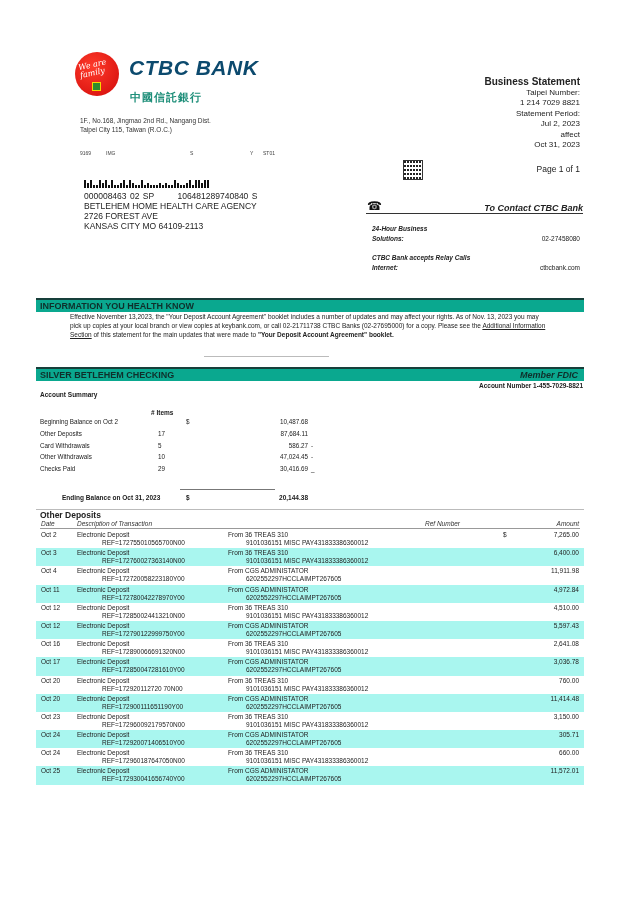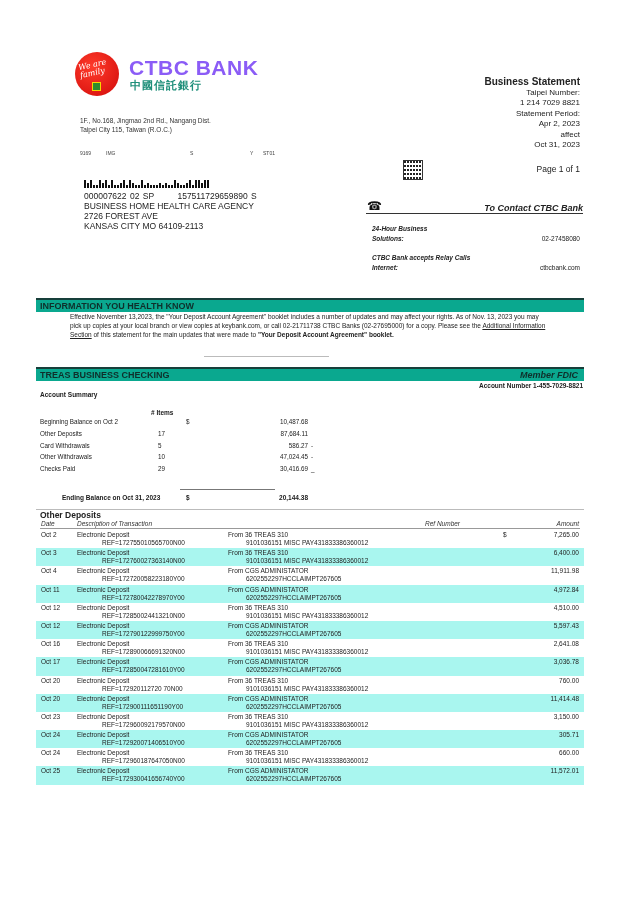--- a/index.html
+++ b/index.html
@@ -1,22 +1,22 @@
 <!DOCTYPE html>
 <html><head>
 <meta charset="utf-8">
 <style>
   * { box-sizing: border-box; margin: 0; padding: 0; }
   body { width: 633px; height: 898px; background: #ffffff; font-family: "Liberation Sans", sans-serif; color: #1a1a1a; position: relative; overflow: hidden; }
   .abs { position: absolute; }
   .logo-circle { left: 75px; top: 52px; width: 44px; height: 44px; border-radius: 50%; background: radial-gradient(circle at 40% 35%, #ff3b2a, #d10a0a); }
   .logo-circle .script { position: absolute; left: 4px; top: 8px; color: #fff; font-family: "DejaVu Serif", serif; font-style: italic; font-size: 8px; line-height: 8px; transform: rotate(-12deg); }
   .logo-circle .mark { position: absolute; left: 17px; top: 30px; width: 9px; height: 9px; background: #2e8b2e; border: 1px solid #f5d800; }
-  .bank-name { left: 129px; top: 56px; font-size: 21px; font-weight: bold; color: #8b5cf6; letter-spacing: 0.5px; }
-  .bank-cn { left: 130px; top: 78px; font-size: 11px; font-weight: bold; color: #1f8f7a; letter-spacing: 1px; }
+  .bank-name { left: 129px; top: 56px; font-size: 21px; font-weight: bold; color: #0c4a6e; letter-spacing: 0.5px; font-style: italic; }
+  .bank-cn { left: 130px; top: 90px; font-size: 11px; font-weight: bold; color: #1f8f7a; letter-spacing: 1px; }
   .addr { left: 80px; top: 116px; font-size: 6.5px; line-height: 9px; color: #333; }
   .codes { top: 150px; font-size: 5px; color: #444; }
   .barcode { left: 84px; top: 180px; height: 8px; width: 185px; display: flex; align-items: flex-end; gap: 1px; }
   .barcode span { display: block; width: 2px; background: #111; }
   .mail { left: 84px; top: 191px; font-size: 8.5px; line-height: 10px; color: #222; }
   .mail .ids { word-spacing: 1px; }
   .stmt { right: 53px; top: 77px; text-align: right; font-size: 8px; line-height: 10.5px; color: #222; }
   .stmt .title { font-weight: bold; font-size: 10px; }
   .qr { left: 403px; top: 160px; width: 20px; height: 20px; background:
       repeating-linear-gradient(90deg, #222 0 2px, #fff 2px 3px),
@@ -76,21 +76,21 @@
 <div class="abs codes" style="left:106px">IMG</div>
 <div class="abs codes" style="left:190px">S</div>
 <div class="abs codes" style="left:250px">Y</div>
 <div class="abs codes" style="left:263px">ST01</div>
 
 <div class="abs stmt">
   <div class="title">Business Statement</div>
   <div>Taipei Number:</div>
   <div>1 214 7029 8821</div>
   <div>Statement Period:</div>
-  <div>Apr 2, 2023</div>
+  <div>Jul 2, 2023</div>
   <div>affect</div>
   <div>Oct 31, 2023</div>
 </div>
 <div class="abs qr"></div>
 <div class="abs page-no">Page 1 of 1</div>
 
 <div class="abs barcode" id="barcode">
     <span style="height: 8px;"></span>
     <span style="height: 5px;"></span>
     <span style="height: 8px;"></span>
@@ -128,22 +128,22 @@
     <span style="height: 5px;"></span>
     <span style="height: 8px;"></span>
     <span style="height: 3px;"></span>
     <span style="height: 8px;"></span>
     <span style="height: 8px;"></span>
     <span style="height: 5px;"></span>
     <span style="height: 8px;"></span>
     <span style="height: 8px;"></span>
   </div>
 <div class="abs mail">
-  <div class="ids" style="white-space:pre">000007622 02 SP       157511729659890 S</div>
-  <div>BUSINESS HOME HEALTH CARE AGENCY</div>
+  <div class="ids" style="white-space:pre">000008463 02 SP       106481289740840 S</div>
+  <div>BETLEHEM HOME HEALTH CARE AGENCY</div>
   <div>2726 FOREST AVE</div>
   <div>KANSAS CITY MO 64109-2113</div>
 </div>
 
 <div class="abs phone-icon">☎</div>
 <div class="abs contact-title">To Contact CTBC Bank</div>
 <div class="abs contact-line"></div>
 <div class="abs contact-row" style="top:224px">
   <div class="lbl">24-Hour Business</div>
   <div class="lbl">Solutions:</div>
@@ -155,21 +155,21 @@
   <span class="val">ctbcbank.com</span>
 </div>
 
 <div class="abs bar" style="top:298px">
   <span>INFORMATION YOU HEALTH KNOW</span>
 </div>
 <div class="abs info-text"><span>Effective November 13,2023, the "Your Deposit Account Agreement" booklet includes a number of updates and may affect your rights. As of Nov. 13, 2023 you may pick up copies at your local branch or view copies at keybank.com, or call 02-21711738 CTBC Banks (02-27695000) for a copy.  Please see the </span><u>Additional Information Section</u><span> of this statement for the main updates that were made to </span><b>"Your Deposit Account Agreement" booklet.</b></div>
 <div class="abs info-rule"></div>
 
 <div class="abs bar" style="top:367px">
-  <span>TREAS BUSINESS CHECKING</span>
+  <span>SILVER BETLEHEM CHECKING</span>
   <span class="fdic">Member FDIC</span>
 </div>
 <div class="abs acct-num">Account Number 1-455-7029-8821</div>
 <div class="abs acct-sum">Account Summary</div>
 <div class="abs sum-items-hdr"># Items</div>
 
 <div class="abs sum-table" style="top:418px" id="sumTable">
     <div class="sum-row">
       <span style="left: 0px;">Beginning Balance on Oct 2</span>
       <span style="left: 118px;"></span>

